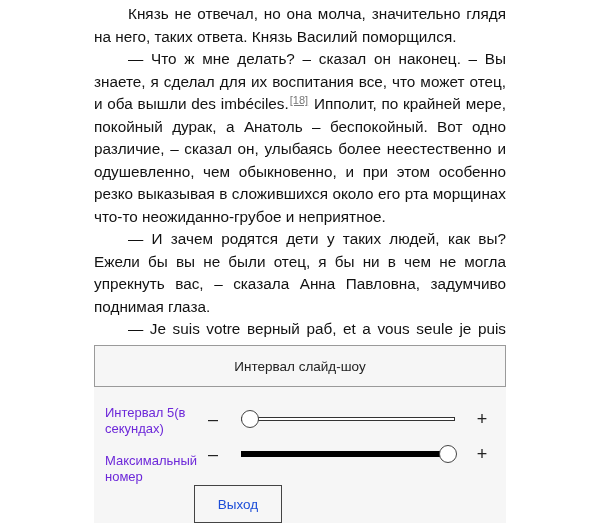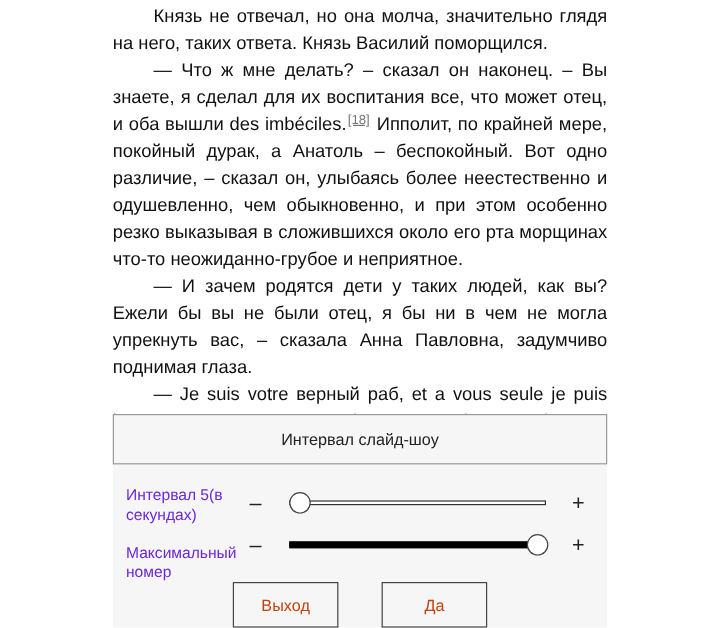--- a/index.html
+++ b/index.html
@@ -120,21 +120,21 @@
       margin-left: -8px;
     }
     .btn {
       position: absolute;
       top: 140px;
       height: 38px;
       border: 1px solid #444;
       background: #f6f6f6;
       font-family: "Liberation Sans", sans-serif;
       font-size: 13.5px;
-      color: #c2410c;
+      color: #1d4ed8;
       display: flex;
       align-items: center;
       justify-content: center;
       box-sizing: border-box;
       padding: 0;
     }
   </style>
 </head>
 <body>
 
@@ -161,14 +161,13 @@
   <div class="row-label" style="top:96px;margin-top:12px;">Максимальный номер</div>
   <div class="minus" style="left:111px; top:100px;">–</div>
   <div class="slider" style="top:100px;" id="slider-max">
     <div class="track"></div>
     <div class="track-fill" style="width: 206px;"></div>
     <div class="thumb" style="left: 206px;"></div>
   </div>
   <div class="plus" style="left:380px; top:100px;">+</div>
 
   <button class="btn" style="left:100px; width:88px;">Выход</button>
-  <button class="btn" style="left:224px; width:88px;">Да</button>
 </div>
 
 </body></html>

